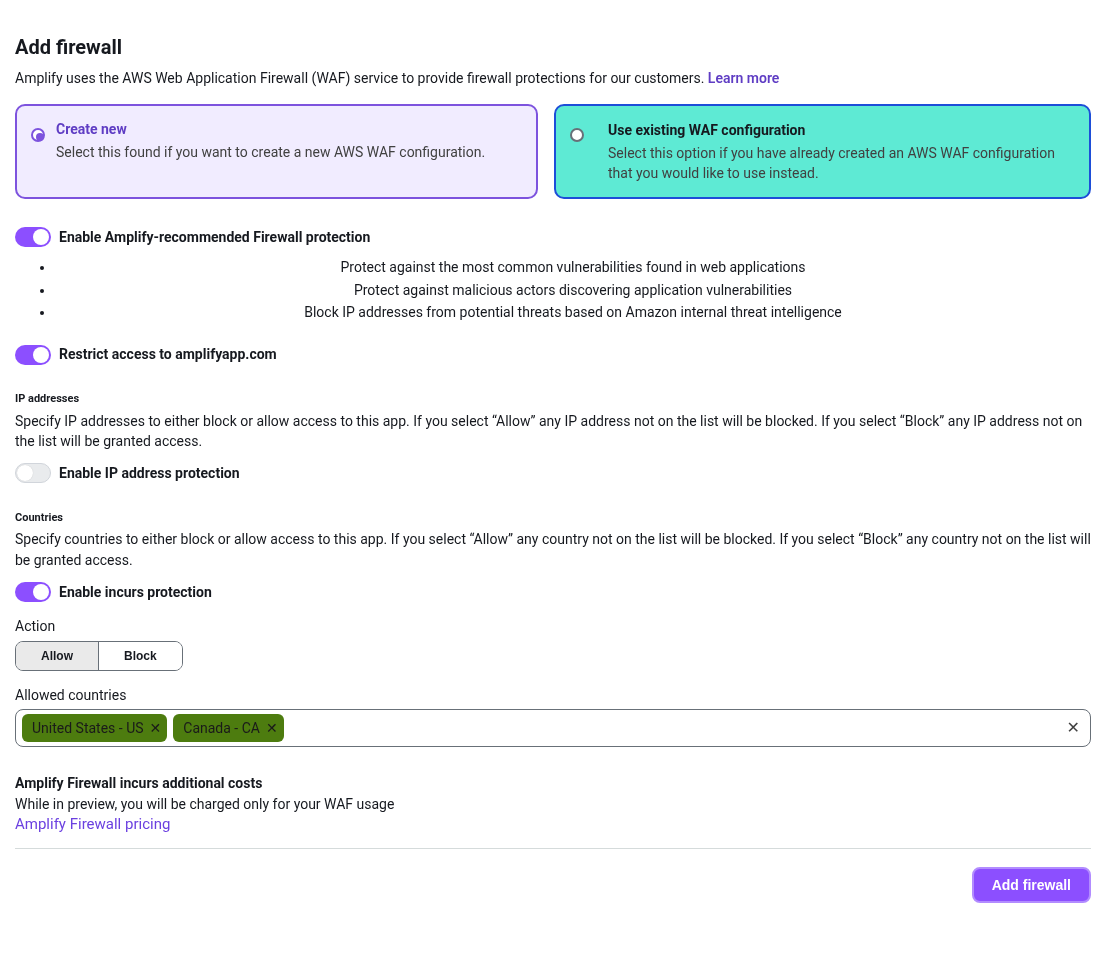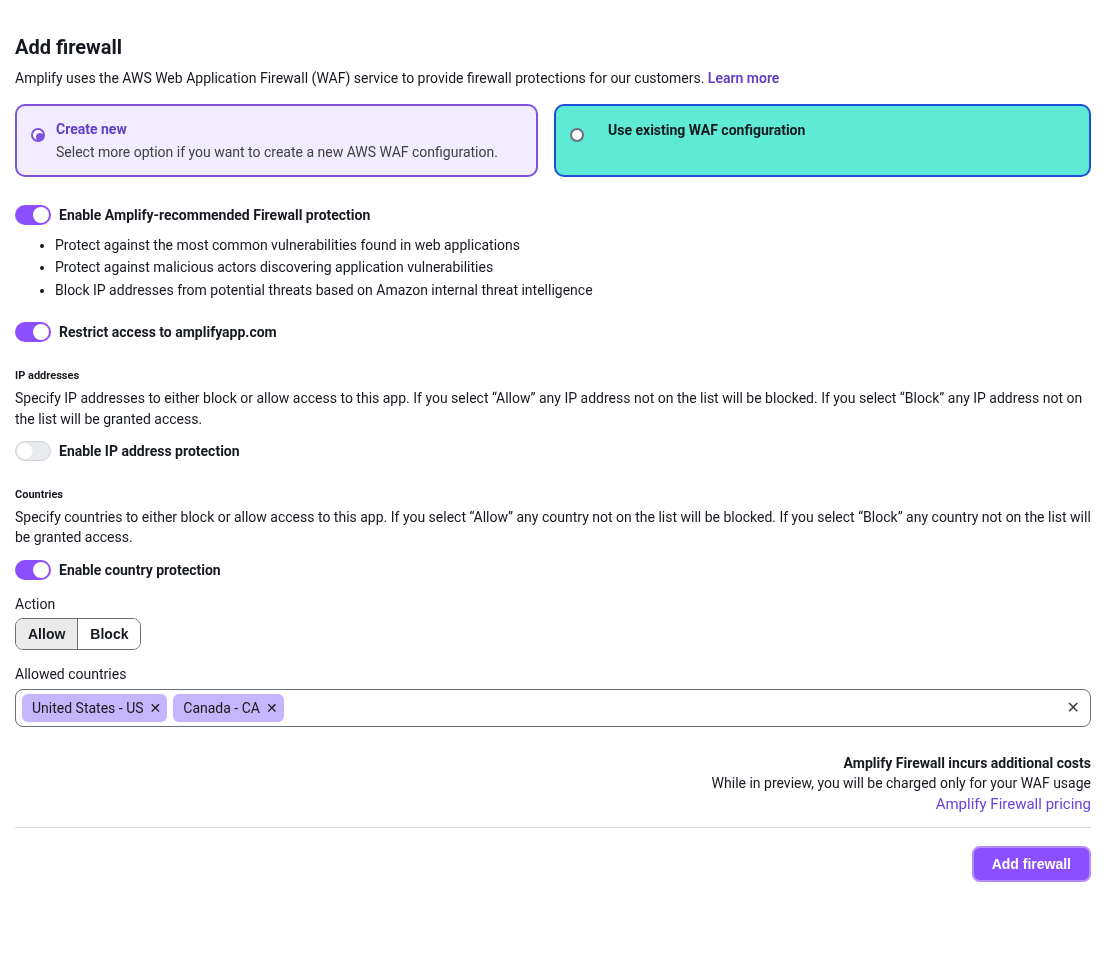--- a/index.html
+++ b/index.html
@@ -95,40 +95,41 @@
     top: 2px;
   }
   .toggle.on .knob { right: 2px; }
   .toggle.off .knob { left: 1px; top:1px; box-shadow: 0 0 1px rgba(0,0,0,.2);}
   .toggle-label {
     font-weight: 700;
   }
   ul.bullets {
     margin: 10px 0 22px 40px;
     padding: 0;
+    text-align: center;
   }
   ul.bullets li { margin: 2px 0; }
   h2.section {
     font-size: 11px;
     font-weight: 700;
     margin: 26px 0 4px 0;
   }
   .desc { color: #16191f; margin-bottom: 12px; }
   .field-label { margin: 14px 0 4px 0; }
   .seg {
     display: inline-flex;
     border: 1px solid #687078;
     border-radius: 8px;
     overflow: hidden;
   }
   .seg button {
     border: none;
     background: #fff;
-    padding: 7px 12px;
-    font-size: 14px;
+    padding: 7px 25px;
+    font-size: 12px;
     font-weight: 700;
     cursor: pointer;
     color: #16191f;
   }
   .seg button + button { border-left: 1px solid #687078; }
   .seg button.active { background: #eaeaea; }
   .tokenfield {
     border: 1px solid #687078;
     border-radius: 8px;
     padding: 4px 34px 4px 6px;
@@ -142,36 +143,35 @@
   .tokenfield .clear {
     position: absolute;
     right: 10px; top: 50%;
     transform: translateY(-50%);
     cursor: pointer;
     color: #414141;
     font-size: 16px;
     line-height: 1;
   }
   .token {
-    background: #c4b5fd;
+    background: #4d7c0f;
     color: #1a1a1a;
     border-radius: 6px;
     padding: 4px 6px 4px 10px;
     display: inline-flex;
     align-items: center;
     gap: 6px;
     font-size: 14px;
   }
   .token .x {
     cursor: pointer;
     font-size: 14px;
     line-height: 1;
   }
   .costs {
-    text-align: right;
     margin-top: 26px;
     margin-bottom: 10px;
   }
   .costs .bold { font-weight: 700; }
   .costs a { color: #6b40e0; text-decoration: none; font-size: 15px; }
   hr.sep {
     border: none;
     border-top: 1px solid #d5dbdb;
     margin: 12px 0 18px 0;
   }
@@ -194,25 +194,26 @@
 
 <h1>Add firewall</h1>
 <div class="intro">
   <span>Amplify uses the AWS Web Application Firewall (WAF) service to provide firewall protections for our customers. </span><a href="#" class="link">Learn more</a>
 </div>
 
 <div class="tiles">
   <div class="tile selected">
     <span class="radio"></span>
     <div class="tile-title">Create new</div>
-    <div class="tile-desc">Select more option if you want to create a new AWS WAF configuration.</div>
+    <div class="tile-desc">Select this found if you want to create a new AWS WAF configuration.</div>
   </div>
   <div class="tile">
     <span class="radio"></span>
     <div class="tile-title">Use existing WAF configuration</div>
+    <div class="tile-desc">Select this option if you have already created an AWS WAF configuration that you would like to use instead.</div>
   </div>
 </div>
 
 <div class="toggle-row">
   <div class="toggle on">
       <div class="knob"></div>
     </div>
   <span class="toggle-label">Enable Amplify-recommended Firewall protection</span>
 </div>
 <ul class="bullets">
@@ -236,21 +237,21 @@
     </div>
   <span class="toggle-label">Enable IP address protection</span>
 </div>
 
 <h2 class="section">Countries</h2>
 <div class="desc">Specify countries to either block or allow access to this app. If you select “Allow” any country not on the list will be blocked. If you select “Block” any country not on the list will be granted access.</div>
 <div class="toggle-row">
   <div class="toggle on">
       <div class="knob"></div>
     </div>
-  <span class="toggle-label">Enable country protection</span>
+  <span class="toggle-label">Enable incurs protection</span>
 </div>
 
 <div class="field-label">Action</div>
 <div class="seg">
   <button class="active">Allow</button>
   <button>Block</button>
 </div>
 
 <div class="field-label">Allowed countries</div>
 <div class="tokenfield">

